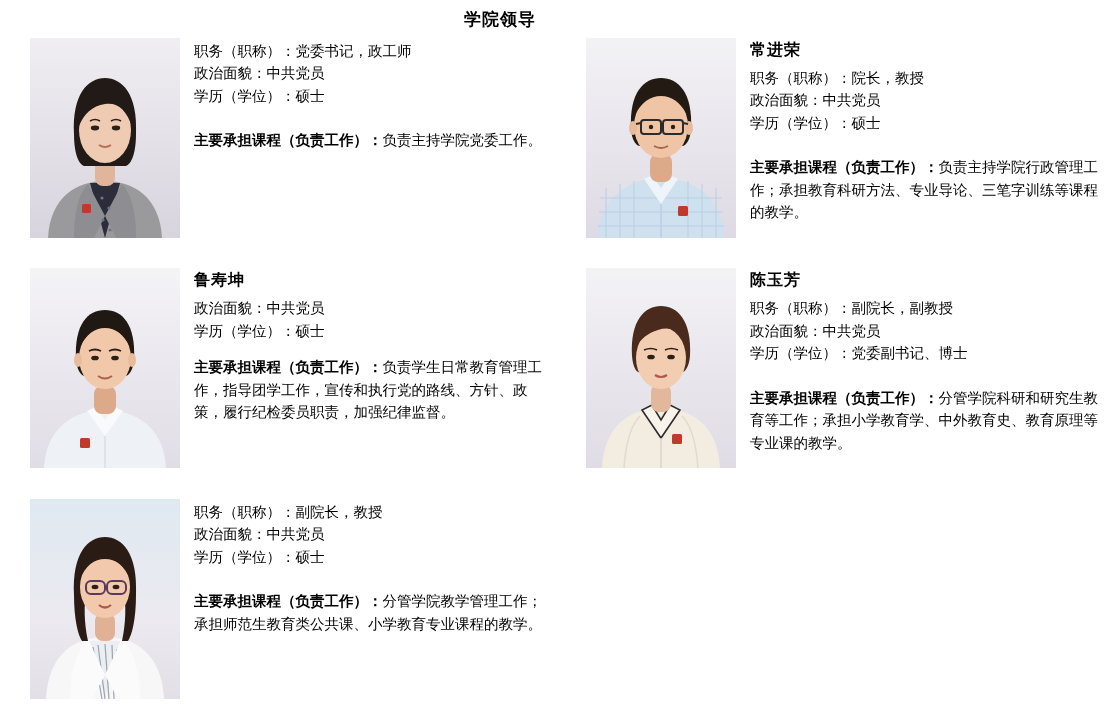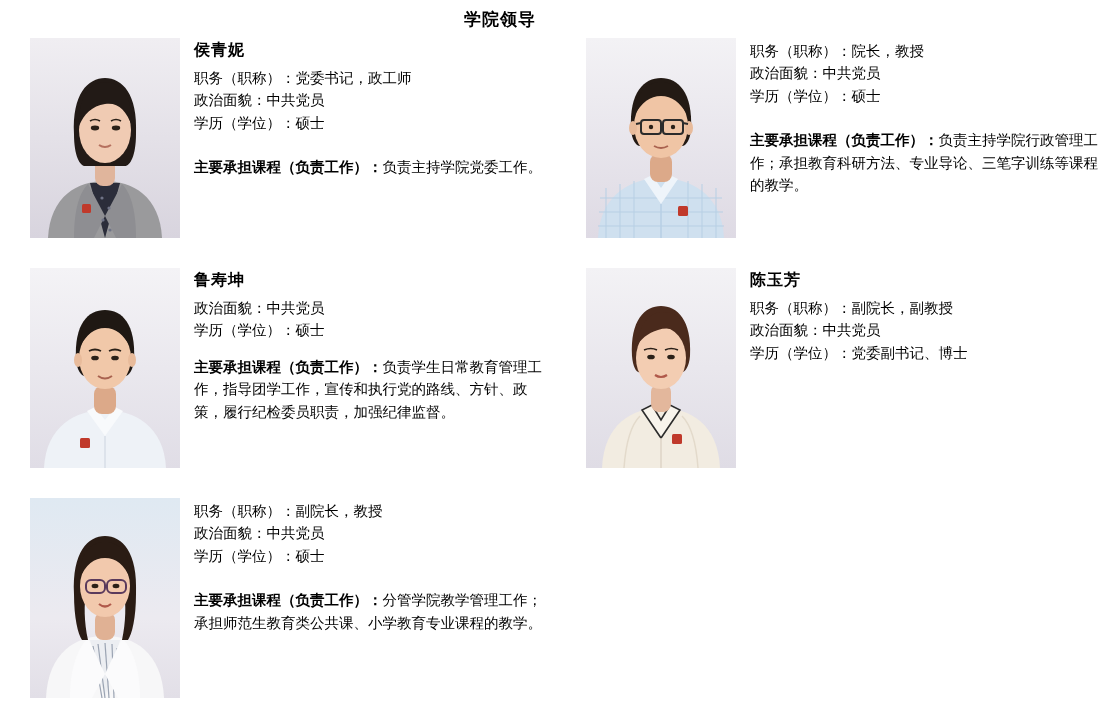--- a/index.html
+++ b/index.html
@@ -139,21 +139,20 @@
               <path d="M60 83 Q65 80 70 83" stroke="#2a2018" stroke-width="1.6" fill="none"></path>
               <path d="M81 83 Q86 80 91 83" stroke="#2a2018" stroke-width="1.6" fill="none"></path>
 
               <path d="M69 107 Q75 111 81 107" stroke="#b5705e" stroke-width="2" fill="none"></path>
 
               <rect x="52" y="166" width="9" height="9" rx="1.5" fill="#c0392b"></rect>
             </svg>
           </div>
         </div>
         <div class="info">
-          <div class="name">侯青妮</div>
           <p class="field"><span class="lbl">职务（职称）：</span><span>党委书记，政工师</span></p>
           <p class="field"><span class="lbl">政治面貌：</span><span>中共党员</span></p>
           <p class="field"><span class="lbl">学历（学位）：</span><span>硕士</span></p>
           <p class="courses"><span class="lbl">主要承担课程（负责工作）：</span><span>负责主持学院党委工作。</span></p>
         </div>
       </div>
 
       <div class="cell">
         <div class="photo-wrap">
           <div class="photo bg-grad-2">
@@ -203,20 +202,21 @@
               </g>
               <circle cx="65" cy="89" r="2.2" fill="#2a2018"></circle>
               <circle cx="87" cy="89" r="2.2" fill="#2a2018"></circle>
               <path d="M68 108 Q75 112 82 108" stroke="#a9624f" stroke-width="2" fill="none"></path>
 
               <rect x="92" y="168" width="10" height="10" rx="1.5" fill="#c0392b"></rect>
             </svg>
           </div>
         </div>
         <div class="info">
+          <div class="name">常进荣</div>
           <p class="field"><span class="lbl">职务（职称）：</span><span>院长，教授</span></p>
           <p class="field"><span class="lbl">政治面貌：</span><span>中共党员</span></p>
           <p class="field"><span class="lbl">学历（学位）：</span><span>硕士</span></p>
           <p class="courses"><span class="lbl">主要承担课程（负责工作）：</span><span>负责主持学院行政管理工作；承担教育科研方法、专业导论、三笔字训练等课程的教学。</span></p>
         </div>
       </div>
     </div>
 
     <div class="spacer-row"></div>
 
@@ -293,20 +293,21 @@
               <path d="M69 107 Q75 111 81 107" stroke="#b0594a" stroke-width="2.2" fill="none"></path>
               <rect x="86" y="166" width="10" height="10" rx="1.5" fill="#c0392b"></rect>
             </svg>
           </div>
         </div>
         <div class="info">
           <div class="name">陈玉芳</div>
           <p class="field"><span class="lbl">职务（职称）：</span><span>副院长，副教授</span></p>
           <p class="field"><span class="lbl">政治面貌：</span><span>中共党员</span></p>
           <p class="field"><span class="lbl">学历（学位）：</span><span>党委副书记、博士</span></p>
+          <p class="courses"><span class="lbl">主要承担课程（负责工作）：</span><span>分管学院科研和研究生教育等工作；承担小学教育学、中外教育史、教育原理等专业课的教学。</span></p>
         </div>
       </div>
     </div>
 
     <div class="spacer-row"></div>
 
     <div class="row">
 
       <div class="cell">
         <div class="photo-wrap">

